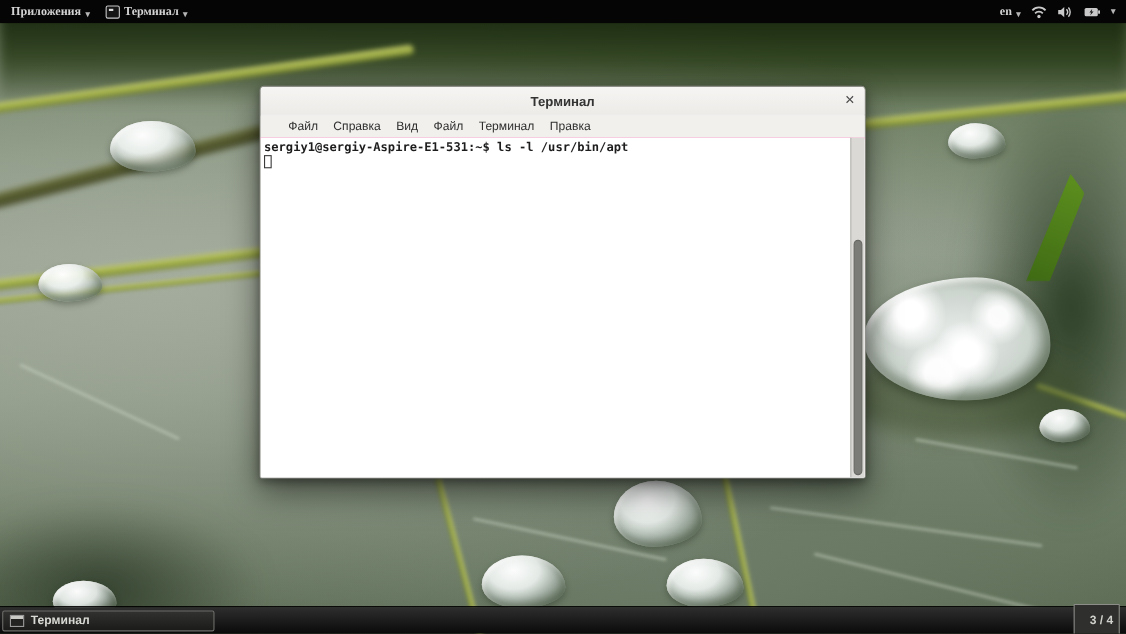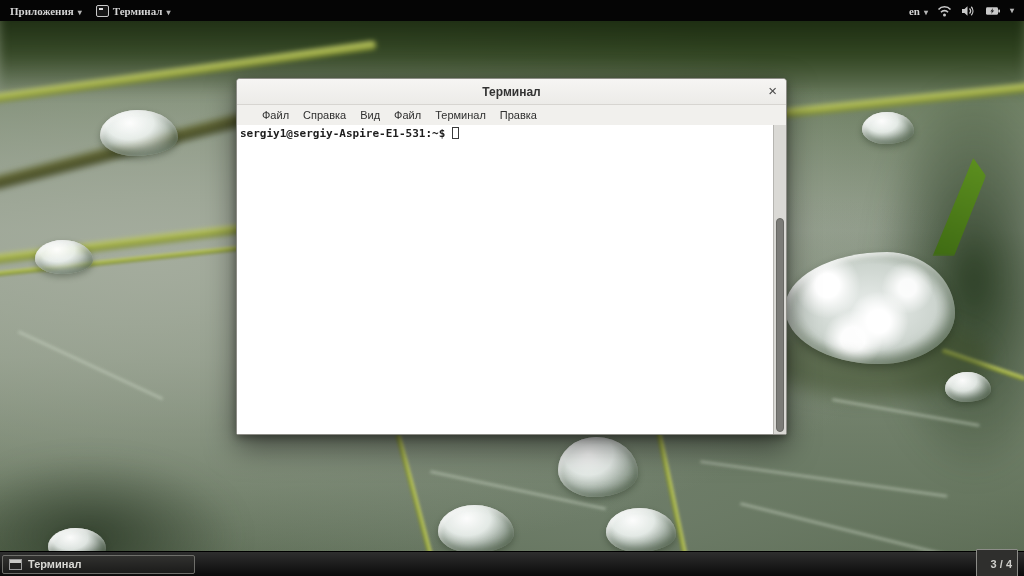--- a/index.html
+++ b/index.html
@@ -177,21 +177,22 @@
   <div class="menubar">
     <span class="menuitem">Файл</span>
     <span class="menuitem">Справка</span>
     <span class="menuitem">Вид</span>
     <span class="menuitem">Файл</span>
     <span class="menuitem">Терминал</span>
     <span class="menuitem">Правка</span>
   </div>
   <div class="termarea">
     <div class="termtext">
-      <div class="tline bold"><span>sergiy1@sergiy-Aspire-E1-531:~$ </span><span class="cursor"></span></div>
+      <div class="tline bold">sergiy1@sergiy-Aspire-E1-531:~$ ls -l /usr/bin/apt</div>
+      <div class="tline bold"><span class="cursor"></span></div>
     </div>
     <div class="scrollbar">
       <div class="sthumb"></div>
     </div>
   </div>
 </div>
 
 <div class="taskbar">
   <div class="taskbtn">
     <span class="taskicon"></span>

